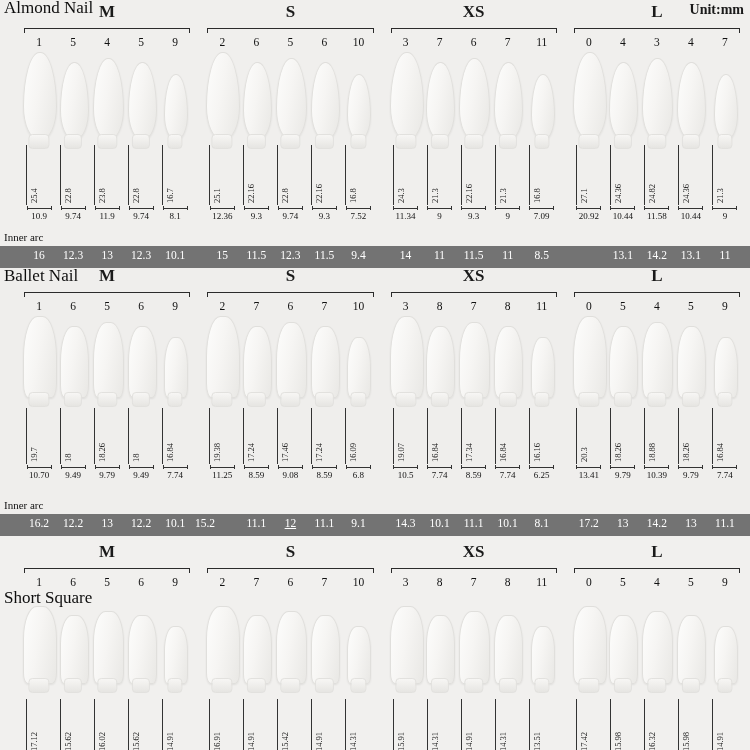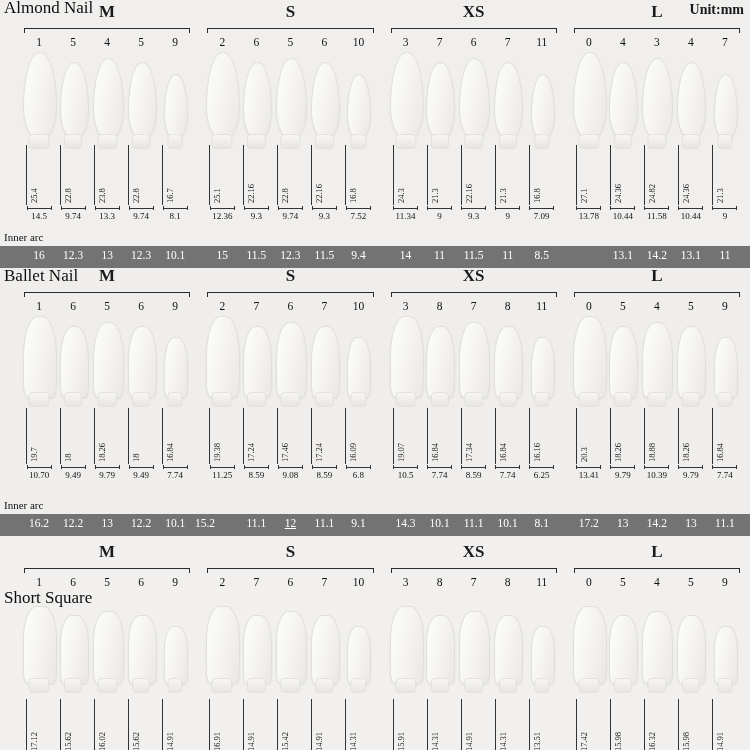--- a/index.html
+++ b/index.html
@@ -227,25 +227,25 @@
       <div class="vlabel" style="left:578.775px;top:203px;">27.1</div>
       <div class="vline" style="left:609.8249999999999px;top:145px;height:60px;"></div>
       <div class="vlabel" style="left:612.8249999999999px;top:203px;">24.36</div>
       <div class="vline" style="left:643.8749999999999px;top:145px;height:60px;"></div>
       <div class="vlabel" style="left:646.8749999999999px;top:203px;">24.82</div>
       <div class="vline" style="left:677.9249999999998px;top:145px;height:60px;"></div>
       <div class="vlabel" style="left:680.9249999999998px;top:203px;">24.36</div>
       <div class="vline" style="left:711.9749999999998px;top:145px;height:60px;"></div>
       <div class="vlabel" style="left:714.9749999999998px;top:203px;">21.3</div>
       <div class="hline" style="left:26.525px;top:208px;width:25px;"></div>
-      <div class="hlabel" style="left:39.025px;top:211px;">14.5</div>
+      <div class="hlabel" style="left:39.025px;top:211px;">10.9</div>
       <div class="hline" style="left:60.57499999999999px;top:208px;width:25px;"></div>
       <div class="hlabel" style="left:73.07499999999999px;top:211px;">9.74</div>
       <div class="hline" style="left:94.625px;top:208px;width:25px;"></div>
-      <div class="hlabel" style="left:107.125px;top:211px;">13.3</div>
+      <div class="hlabel" style="left:107.125px;top:211px;">11.9</div>
       <div class="hline" style="left:128.67499999999998px;top:208px;width:25px;"></div>
       <div class="hlabel" style="left:141.17499999999998px;top:211px;">9.74</div>
       <div class="hline" style="left:162.725px;top:208px;width:25px;"></div>
       <div class="hlabel" style="left:175.225px;top:211px;">8.1</div>
       <div class="hline" style="left:209.775px;top:208px;width:25px;"></div>
       <div class="hlabel" style="left:222.275px;top:211px;">12.36</div>
       <div class="hline" style="left:243.825px;top:208px;width:25px;"></div>
       <div class="hlabel" style="left:256.325px;top:211px;">9.3</div>
       <div class="hline" style="left:277.875px;top:208px;width:25px;"></div>
       <div class="hlabel" style="left:290.375px;top:211px;">9.74</div>
@@ -257,21 +257,21 @@
       <div class="hlabel" style="left:405.52500000000003px;top:211px;">11.34</div>
       <div class="hline" style="left:427.07500000000005px;top:208px;width:25px;"></div>
       <div class="hlabel" style="left:439.57500000000005px;top:211px;">9</div>
       <div class="hline" style="left:461.12500000000006px;top:208px;width:25px;"></div>
       <div class="hlabel" style="left:473.62500000000006px;top:211px;">9.3</div>
       <div class="hline" style="left:495.17500000000007px;top:208px;width:25px;"></div>
       <div class="hlabel" style="left:507.67500000000007px;top:211px;">9</div>
       <div class="hline" style="left:529.225px;top:208px;width:25px;"></div>
       <div class="hlabel" style="left:541.725px;top:211px;">7.09</div>
       <div class="hline" style="left:576.275px;top:208px;width:25px;"></div>
-      <div class="hlabel" style="left:588.775px;top:211px;">13.78</div>
+      <div class="hlabel" style="left:588.775px;top:211px;">20.92</div>
       <div class="hline" style="left:610.3249999999999px;top:208px;width:25px;"></div>
       <div class="hlabel" style="left:622.8249999999999px;top:211px;">10.44</div>
       <div class="hline" style="left:644.3749999999999px;top:208px;width:25px;"></div>
       <div class="hlabel" style="left:656.8749999999999px;top:211px;">11.58</div>
       <div class="hline" style="left:678.4249999999998px;top:208px;width:25px;"></div>
       <div class="hlabel" style="left:690.9249999999998px;top:211px;">10.44</div>
       <div class="hline" style="left:712.4749999999998px;top:208px;width:25px;"></div>
       <div class="hlabel" style="left:724.9749999999998px;top:211px;">9</div>
     </div>
     <div class="divider">

